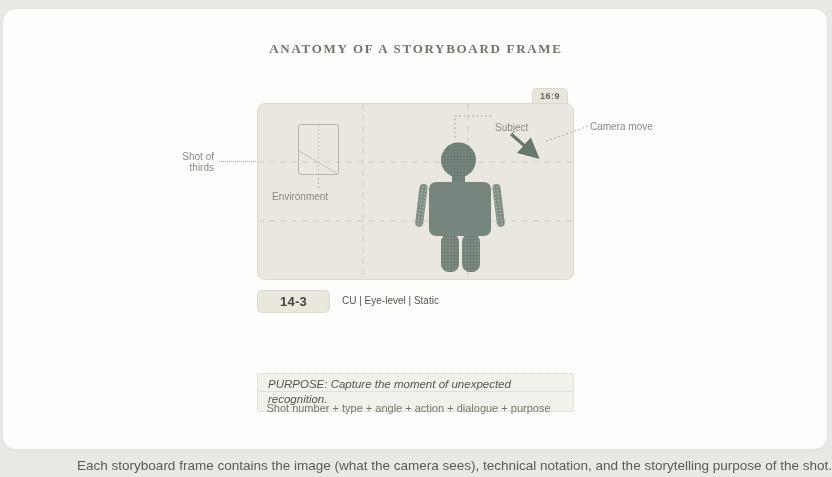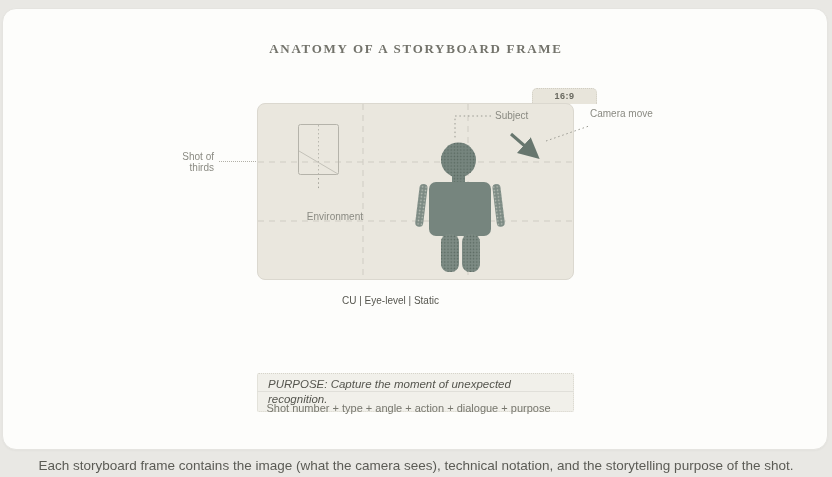--- a/index.html
+++ b/index.html
@@ -13,38 +13,38 @@
     position:absolute; left:2px; top:8px; width:826px; height:442px;
     background:#fdfdfb; border:1px solid #e5e4e0; border-radius:14px;
     box-shadow:0 1px 2px rgba(0,0,0,0.03);
   }
   .title {
     position:absolute; left:0; top:41px; width:832px; text-align:center;
     font-family:"Liberation Serif", "DejaVu Serif", serif;
     font-size:13px; font-weight:bold; letter-spacing:1.7px; color:#73736b;
   }
   .aspect-badge {
-    position:absolute; left:532px; top:88px; width:65px; height:16px;
+    position:absolute; left:532px; top:88px; width:36px; height:16px;
     background:#e8e5db; border:1px dotted #d0cdc2; border-bottom:none;
     border-radius:5px 5px 0 0;
     font-size:9px; font-weight:bold; color:#68685f; letter-spacing:0.5px;
     text-align:center; line-height:15px;
   }
   .frame {
     position:absolute; left:257px; top:103px; width:317px; height:177px;
     background:#eae7de; border:1px solid #dbd8cf; border-radius:8px;
     overflow:hidden;
   }
   .frame svg { position:absolute; left:0; top:0; }
   .small-label { position:absolute; font-size:10px; color:#8a8a82; line-height:11px; }
   .rot-label { left:158px; top:151px; width:56px; text-align:right; }
   .rot-leader { position:absolute; left:219px; top:161px; width:37px; height:0; border-top:1px dotted #b2b0a7; }
-  .subject-label { left:495px; top:110px; }
-  .camera-label { left:590px; top:108px; }
-  .env-label { left:272px; top:191px; width:91px; text-align:right;margin-top:20px; }
+  .subject-label { left:495px; top:122px; }
+  .camera-label { left:590px; top:121px; }
+  .env-label { left:272px; top:191px; width:91px; text-align:left; }
   .camera-leader { position:absolute; left:542px; top:117px; }
   .shot-badge {
     position:absolute; left:257px; top:290px; width:73px; height:23px;
     background:#eae7dc; border:1px dotted #cfccc1; border-radius:5px;
     font-size:13px; font-weight:bold; color:#45453f; letter-spacing:0.3px;
     text-align:center; line-height:21px;
   }
   .shot-specs {
     position:absolute; left:342px; top:295px;
     font-size:10px; color:#56564f;
@@ -60,21 +60,21 @@
     background:#f1f0ea; border:1px dotted #d6d4ca; border-radius:2px;
     padding:3px 10px 4px; font-size:11.5px; line-height:15px;
     font-style:italic; color:#55554e;margin-top:12px;
   }
   .divider { position:absolute; left:257px; top:391px; width:317px; height:0; border-top:1px solid #e0dfd9; }
   .formula-caption {
     position:absolute; left:250px; top:402px; width:317px; text-align:center;
     font-size:11px; color:#77776e;
   }
   .footer-caption {
-    position:absolute; left:0; top:458px; width:832px; text-align:center;
+    position:absolute; left:0; top:458px; width:832px; text-align:right;
     font-size:13.5px; color:#5b5b55;
   }
 </style>
 </head>
 <body>
 
 <div class="page">
 
   <div class="card"></div>
 
@@ -137,20 +137,21 @@
 
   <div class="small-label subject-label">Subject</div>
 
   <div class="small-label env-label">Environment</div>
 
   <div class="small-label camera-label">Camera move</div>
   <svg class="camera-leader" width="52" height="28">
     <line x1="4" y1="24" x2="47" y2="9" stroke="#9a9a92" stroke-dasharray="1.5 2.8"></line>
   </svg>
 
+  <div class="shot-badge">14-3</div>
   <div class="shot-specs">CU | Eye-level | Static</div>
 
 
   <div class="purpose-box">PURPOSE: Capture the moment of unexpected recognition.</div>
 
   <div class="divider"></div>
 
   <div class="formula-caption">Shot number + type + angle + action + dialogue + purpose</div>
 
   <div class="footer-caption">Each storyboard frame contains the image (what the camera sees), technical notation, and the storytelling purpose of the shot.</div>

